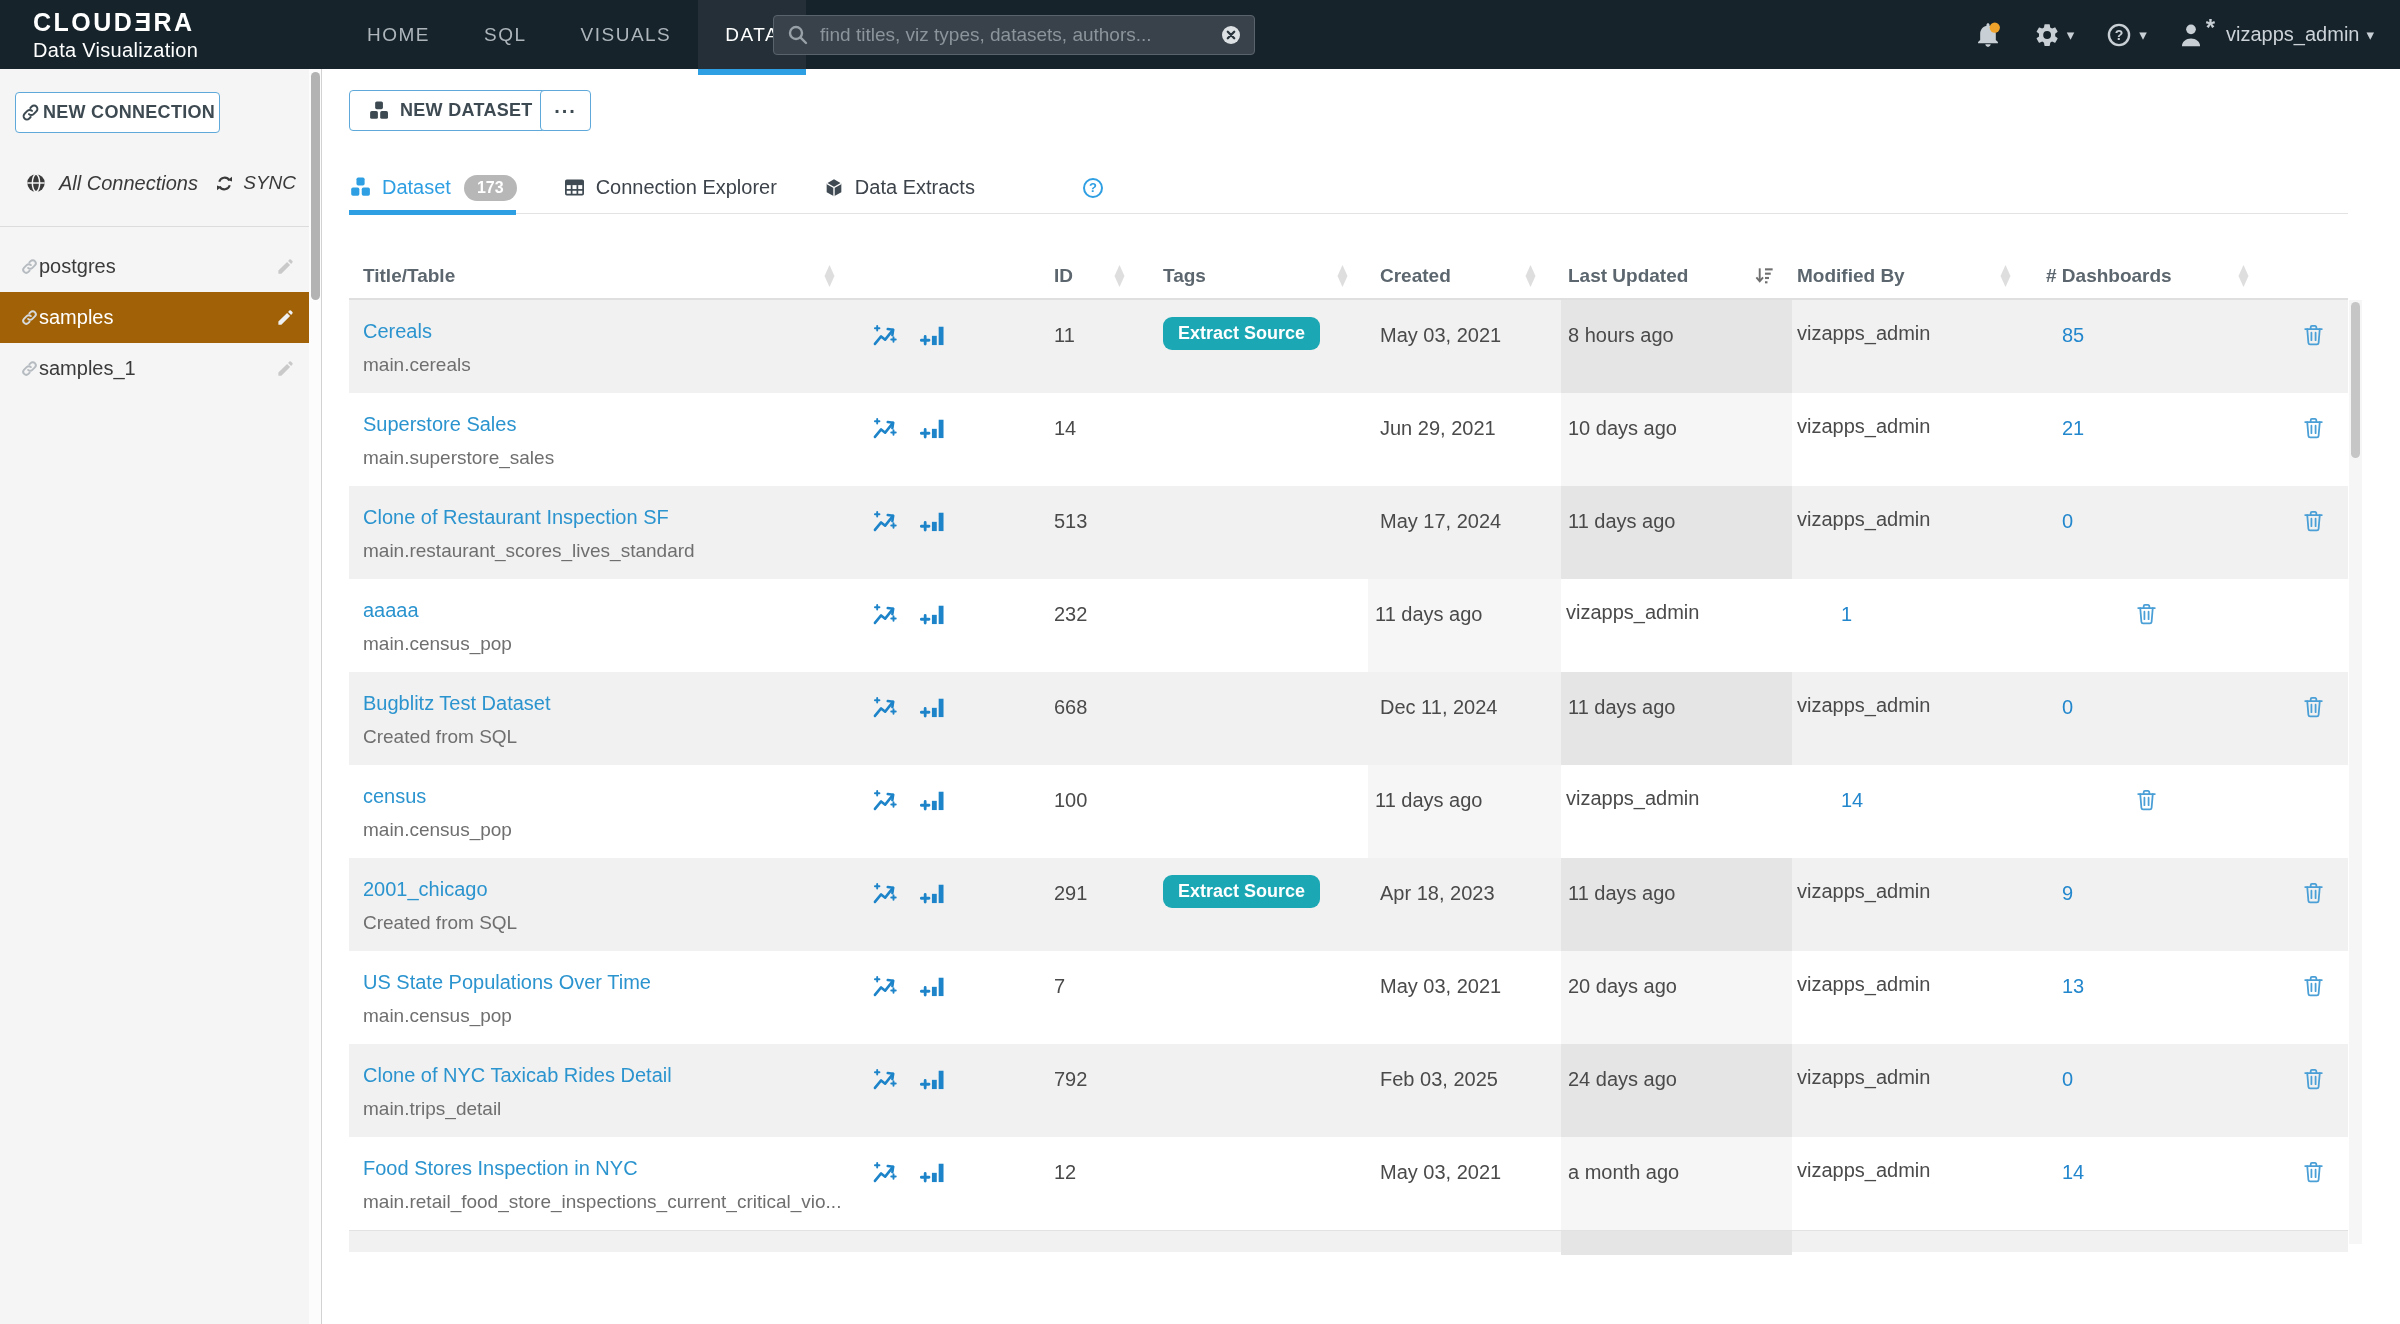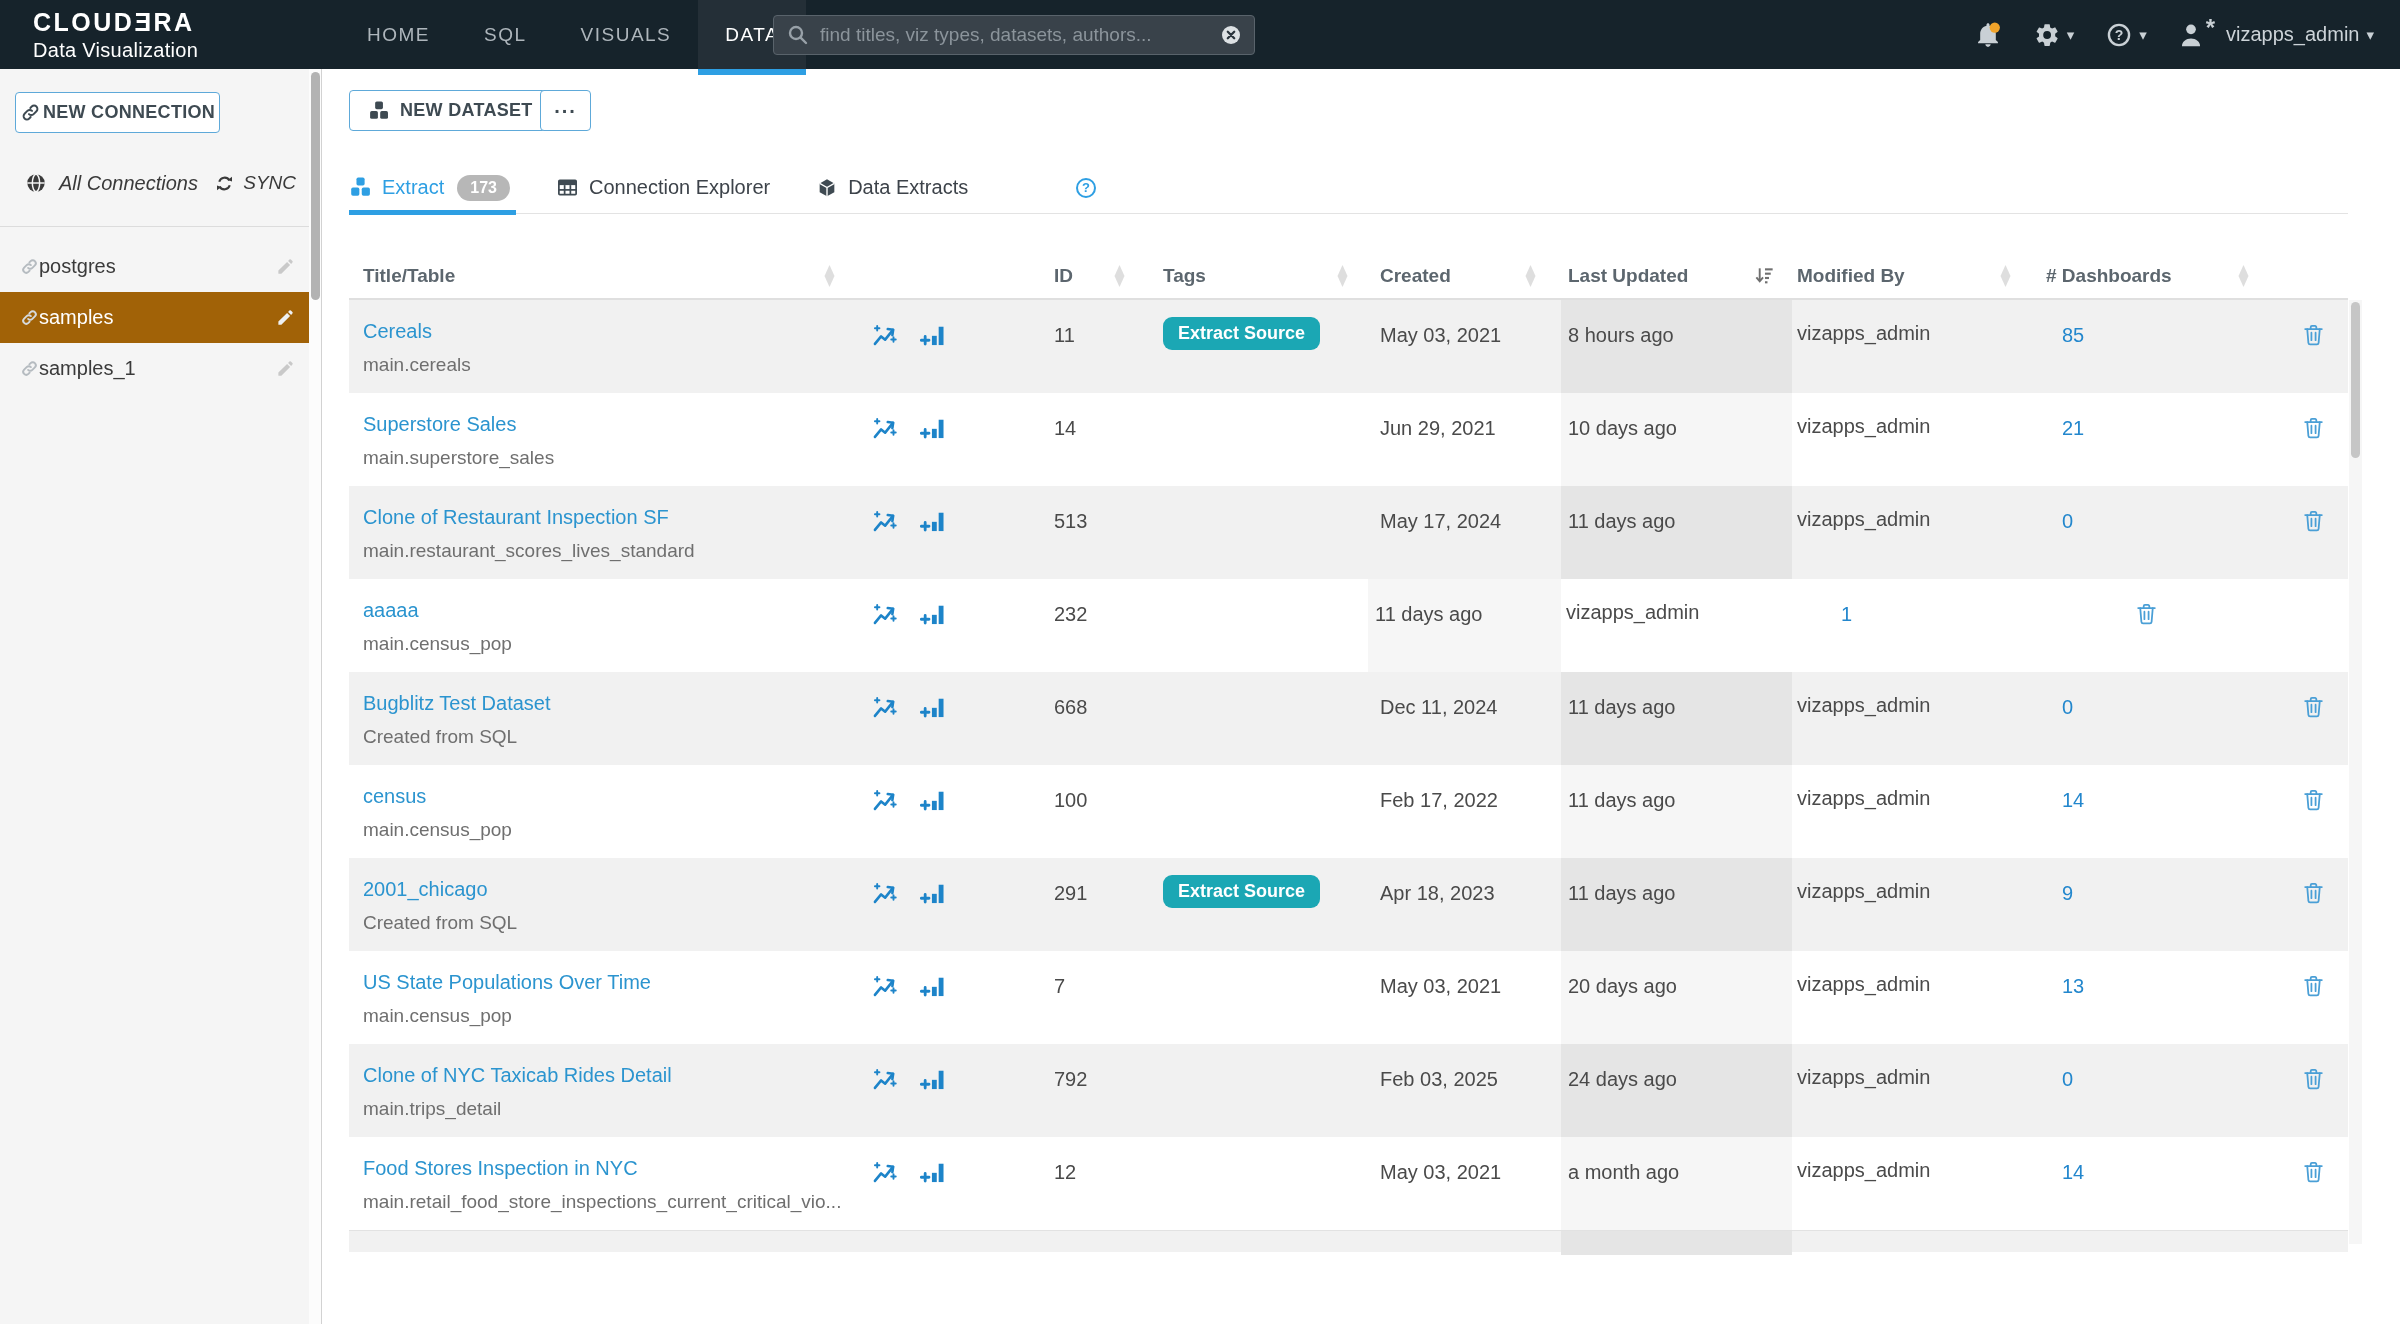--- a/index.html
+++ b/index.html
@@ -266,21 +266,21 @@
 
     <div class="tabs">
       <div class="tab active">
         <svg width="23" height="23" viewBox="0 0 24 24">
             <g fill="#2e9fe3">
               <rect x="7.8" y="1.5" width="8.5" height="8.5" rx="1.8"></rect>
               <rect x="2.3" y="12" width="8.5" height="8.5" rx="1.8"></rect>
               <rect x="13.3" y="12" width="8.5" height="8.5" rx="1.8"></rect>
             </g>
           </svg>
-        <span>Extract</span>
+        <span>Dataset</span>
         <span class="tab-badge">173</span>
       </div>
       <div class="tab">
         <svg width="23" height="23" viewBox="0 0 24 24">
             <rect x="3" y="4.5" width="18" height="15" rx="1" fill="none" stroke="#3f4a52" stroke-width="1.8"></rect>
             <rect x="3" y="4.5" width="18" height="5" fill="#3f4a52"></rect>
             <g stroke="#3f4a52" stroke-width="1.8">
               <line x1="3" y1="14.5" x2="21" y2="14.5"></line>
               <line x1="9" y1="9.5" x2="9" y2="19.5"></line>
               <line x1="15" y1="9.5" x2="15" y2="19.5"></line>
@@ -648,21 +648,20 @@
                   <g stroke="#1d84c9" stroke-width="2.5" stroke-linecap="round">
                     <path d="M4.6 12.8 v6.8 M1.2 16.2 h6.8"></path>
                   </g>
                 </svg>
       </span>
     </div>
     <div class="cell c-id">100</div>
     <div class="cell c-tags">
       
     </div>
-    <div class="cell c-created">Feb 17, 2022</div>
     <div class="cell c-lu">11 days ago</div>
     <div class="cell c-mod">vizapps_admin</div>
     <div class="cell c-dash"><a>14</a></div>
     <div class="cell c-act">
       <span class="trash">
         <svg width="25" height="25" viewBox="0 0 24 24">
                   <g fill="none" stroke="#4a9fd6" stroke-width="1.7" stroke-linecap="round" stroke-linejoin="round">
                     <path d="M4 6.8 H20"></path>
                     <path d="M9.3 6.8 V5 a1.2 1.2 0 0 1 1.2-1.2 h3 A1.2 1.2 0 0 1 14.7 5 v1.8"></path>
                     <path d="M6 6.8 l1.1 13.2 a1.6 1.6 0 0 0 1.6 1.4 h6.6 a1.6 1.6 0 0 0 1.6-1.4 L18 6.8"></path>

